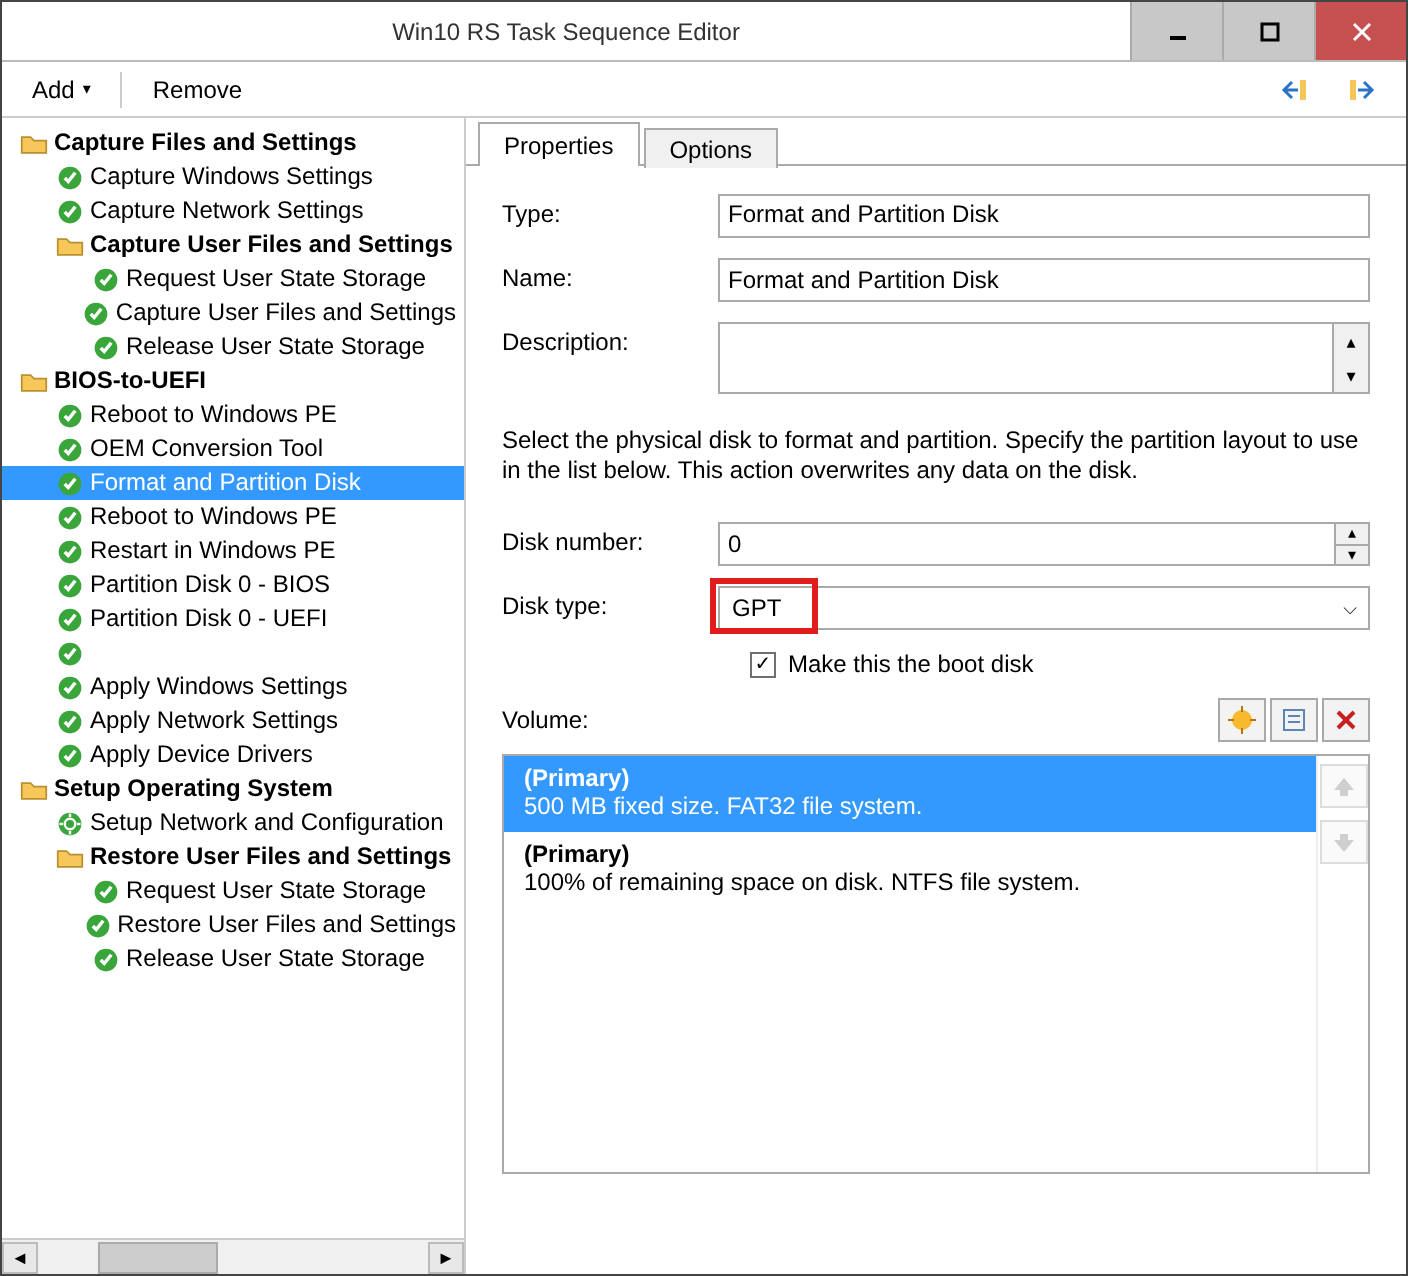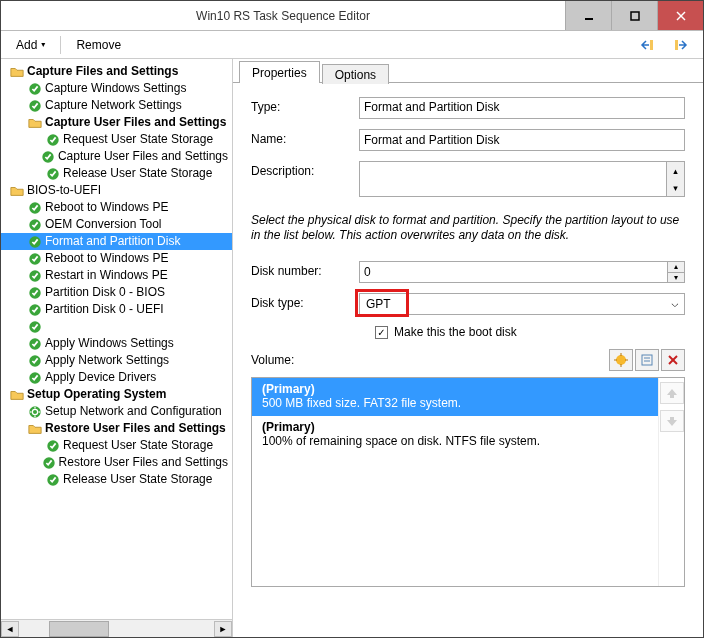--- a/index.html
+++ b/index.html
@@ -32,21 +32,21 @@
   .tab { padding:4px 12px 3px; border:1px solid #aaa; border-bottom:none; margin-right:2px; background:#fff; position:relative; top:1px;}
   .tab.inactive { background:#f0f0f0; top:2px; padding:3px 12px 2px; }
   .pane { flex:1; padding:14px 18px 10px 18px; overflow:hidden; }
   .form-row { display:flex; align-items:flex-start; margin-bottom:10px; }
   .form-row .lbl { width:108px; padding-top:3px; }
   .form-row .ctl { flex:1; }
   .txtfield { width:100%; height:22px; border:1px solid #a9a9a9; padding:2px 4px; background:#fff; }
   .txtarea { width:100%; height:36px; border:1px solid #a9a9a9; background:#fff; position:relative; }
   .txtarea .scroll { position:absolute; right:0; top:0; bottom:0; width:18px; display:flex; flex-direction:column; }
   .txtarea .scroll .sbtn { flex:1; border-left:1px solid #a9a9a9; display:flex; align-items:center; justify-content:center; font-size:9px; background:#f0f0f0;}
-  .info { margin:16px 0 18px; line-height:15px;font-style:italic; }
+  .info { margin:16px 0 18px; line-height:15px; }
   .spinner { display:flex; width:100%; }
   .spinner input { flex:1; height:22px; border:1px solid #a9a9a9; border-right:none; padding:2px 4px; }
   .spinner .spinbtns { width:18px; display:flex; flex-direction:column; }
   .spinner .spinbtns div { flex:1; border:1px solid #a9a9a9; display:flex; align-items:center; justify-content:center; font-size:8px; background:#f0f0f0;}
   .spinner .spinbtns div:first-child{ border-bottom:none;}
   .droprow .sel { position:relative; }
   .dropdown { width:100%; height:22px; border:1px solid #a9a9a9; background:#fff; display:flex; align-items:center; }
   .dropdown .val { flex:1; padding:0 6px; }
   .dropdown .arr { width:18px; text-align:center; font-size:9px;}
   .redbox { position:absolute; border:3px solid #e21b1b; pointer-events:none; }
@@ -192,21 +192,21 @@
               </span>
               <span>Release User State Storage</span>
             </div>
             <div class="row">
               <span class="ind" style="width: 8px;"></span>
               <span class="ico folder">
                 <svg viewBox="0 0 16 16">
                   <path d="M1 4h5l2 2h7v7H1z" fill="#f7c859" stroke="#b9902e"></path>
                 </svg>
               </span>
-              <span style="font-weight: normal;">BIOS-to-UEFI</span>
+              <span style="font-weight: bold;">BIOS-to-UEFI</span>
             </div>
             <div class="row">
               <span class="ind" style="width: 26px;"></span>
               <span class="ico check">
                 <svg viewBox="0 0 16 16">
                   <circle cx="8" cy="8" r="6.5" fill="#3aa53a"></circle>
                   <path d="M5 8l2 2 4-5" stroke="#fff" stroke-width="2" fill="none"></path>
                 </svg>
               </span>
               <span>Reboot to Windows PE</span>

